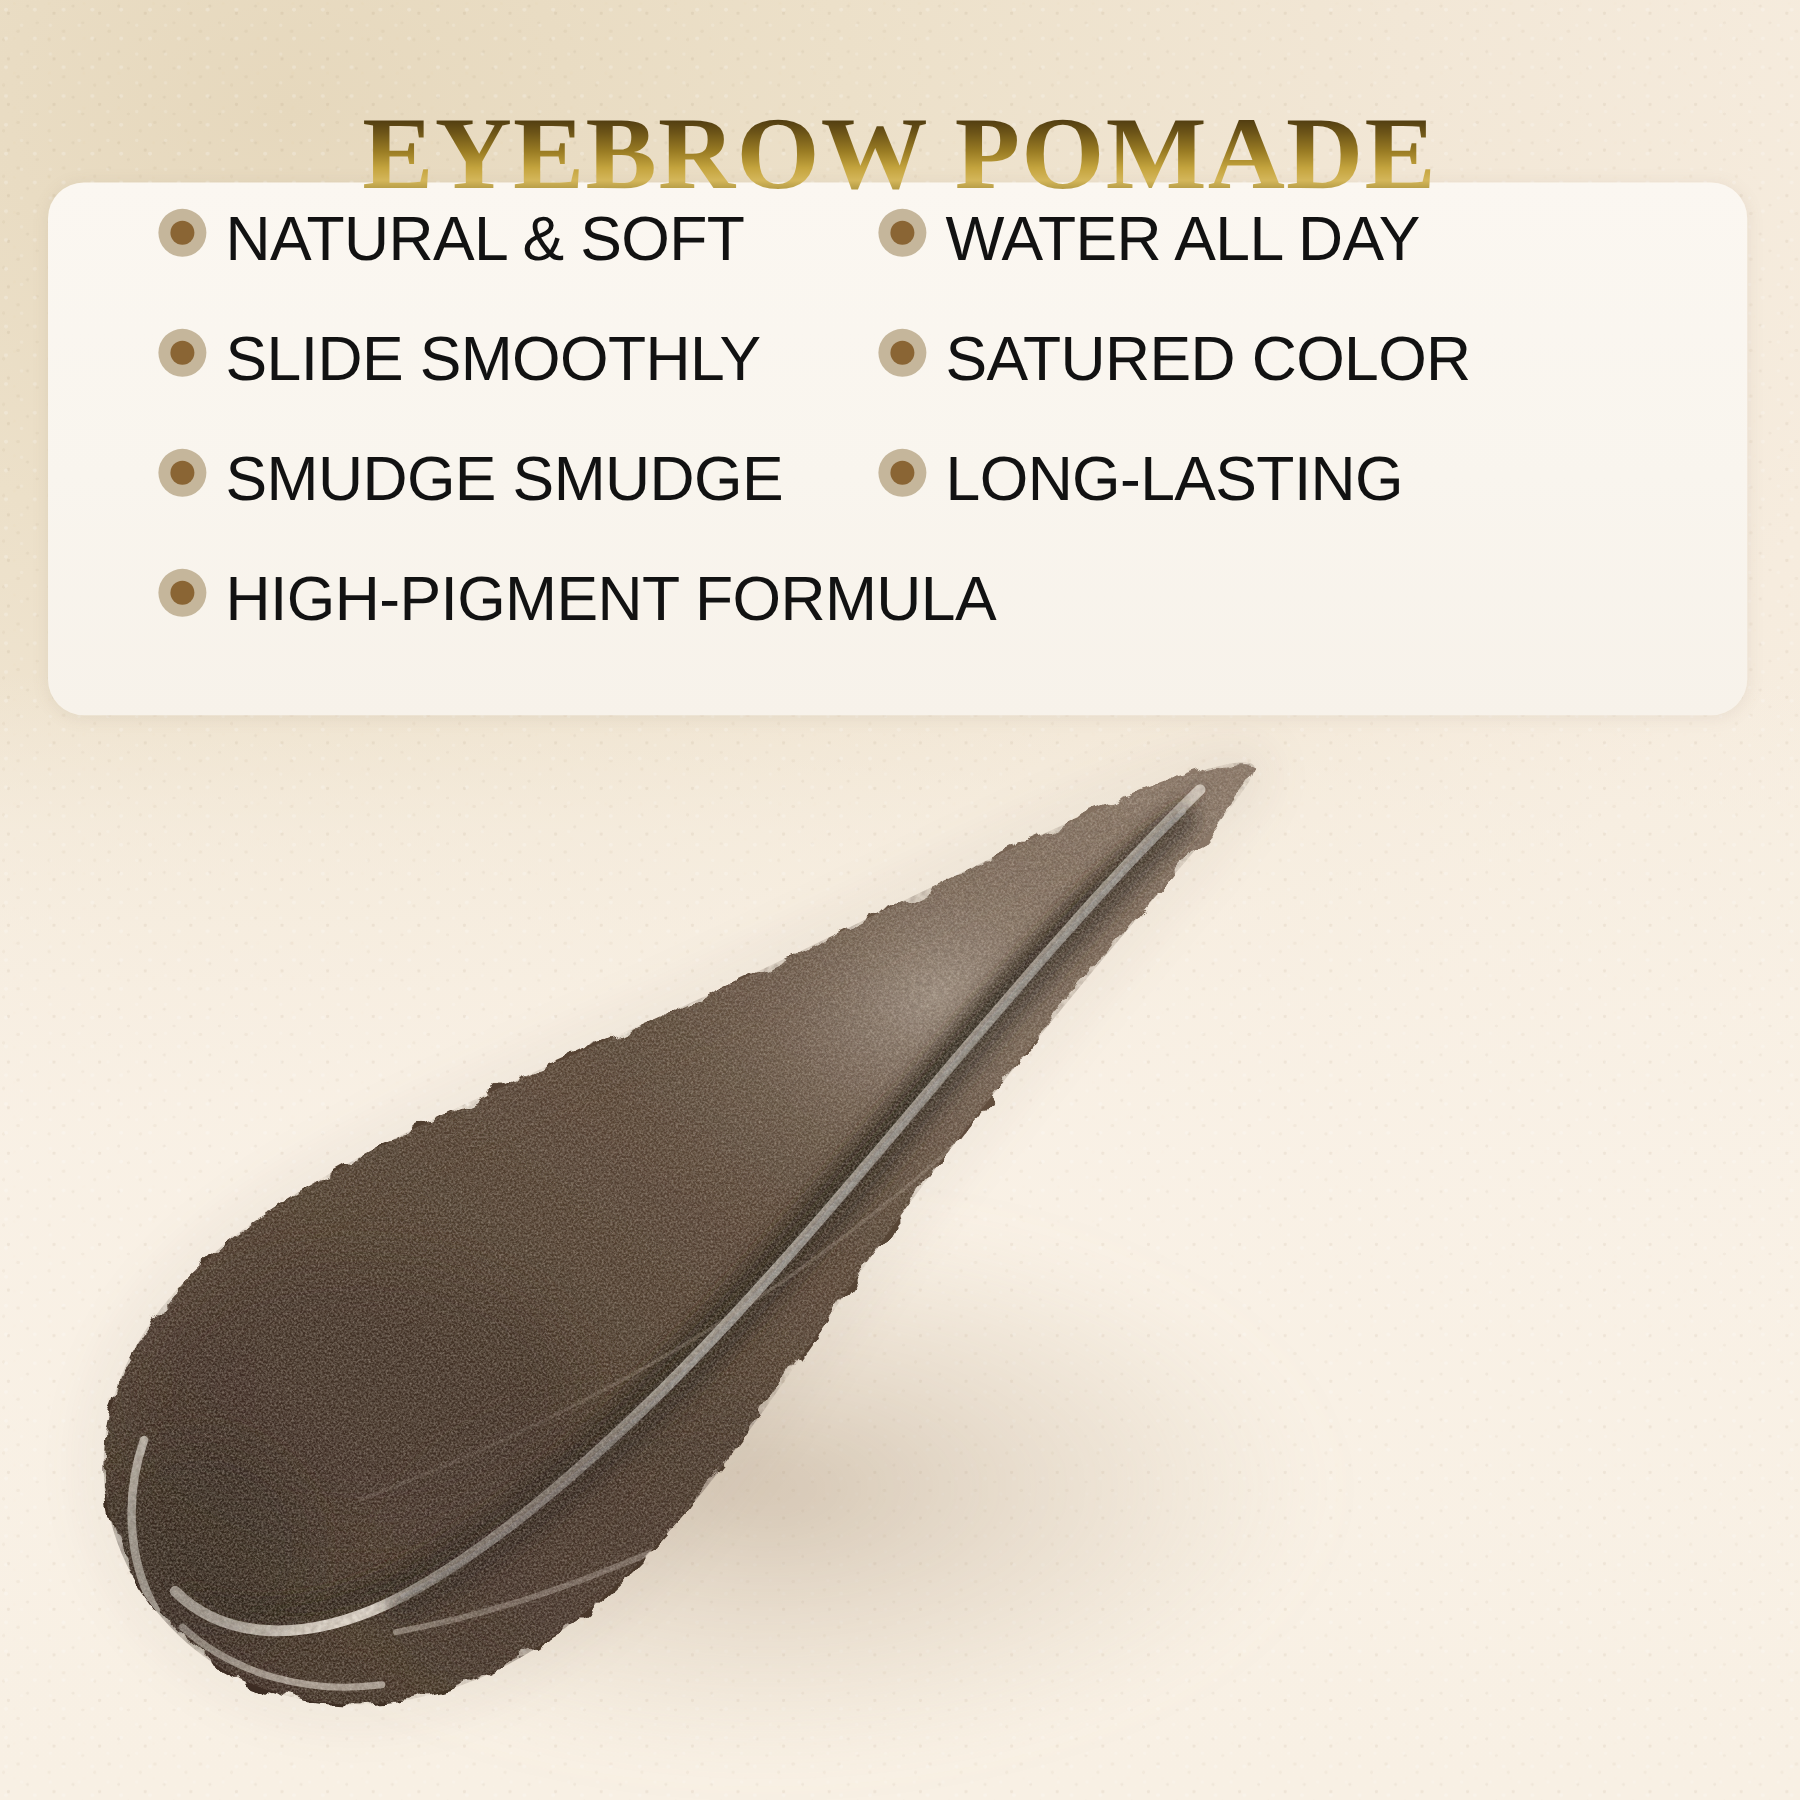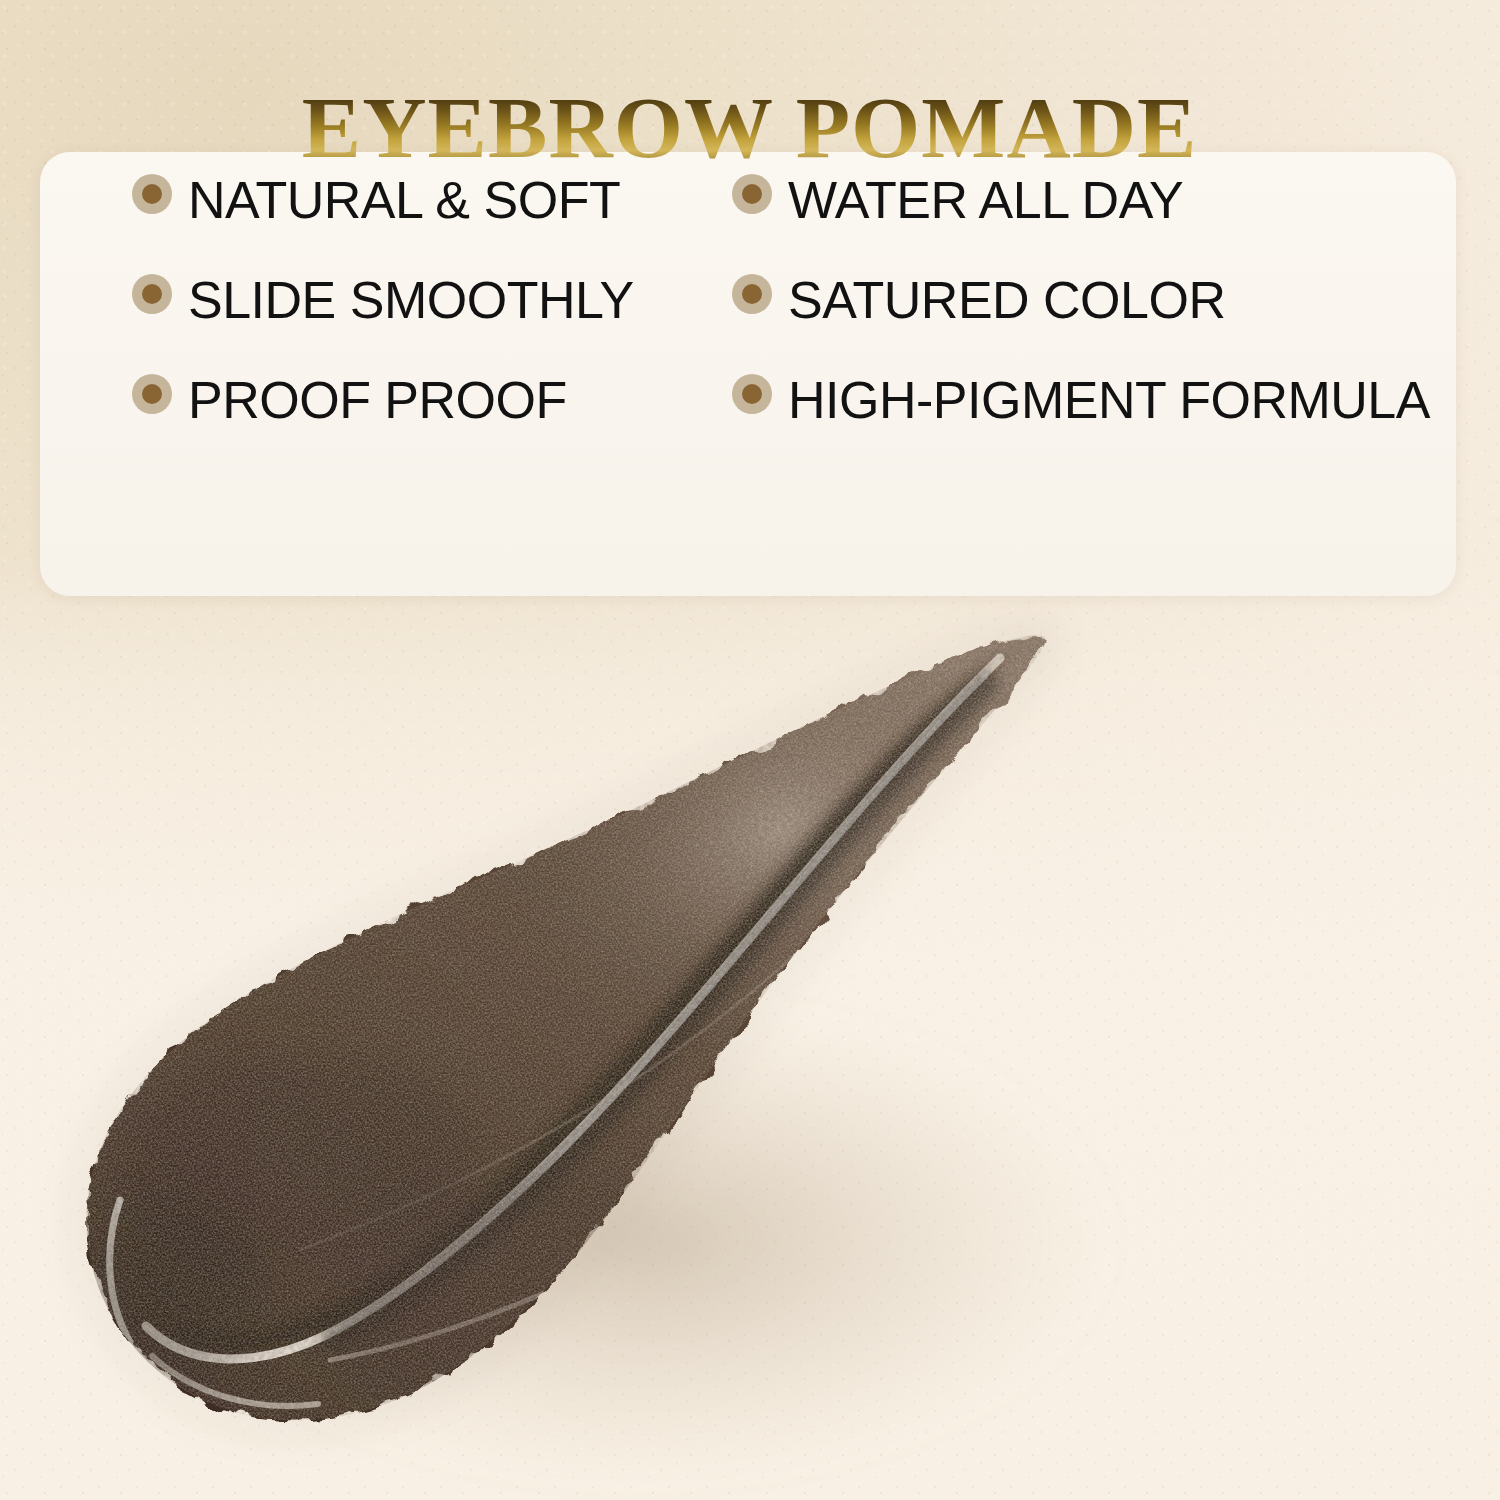--- a/index.html
+++ b/index.html
@@ -193,23 +193,29 @@
             <i></i>
           </span>
         <span class="feature-label">SATURED COLOR</span>
       </div>
 
 
       <div class="feature">
         <span class="bullet">
             <i></i>
           </span>
-        <span class="feature-label">PROOF PROOF</span>
-      </div>
-
+        <span class="feature-label">SMUDGE SMUDGE</span>
+      </div>
+
+      <div class="feature">
+        <span class="bullet">
+            <i></i>
+          </span>
+        <span class="feature-label">LONG-LASTING</span>
+      </div>
 
       <div class="feature">
         <span class="bullet">
             <i></i>
           </span>
         <span class="feature-label">HIGH-PIGMENT FORMULA</span>
       </div>
 
     </div>
   </div>

